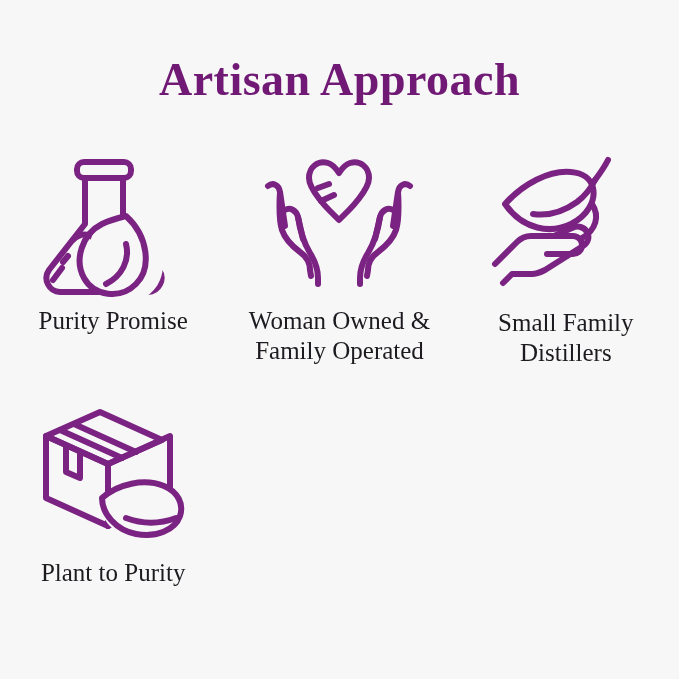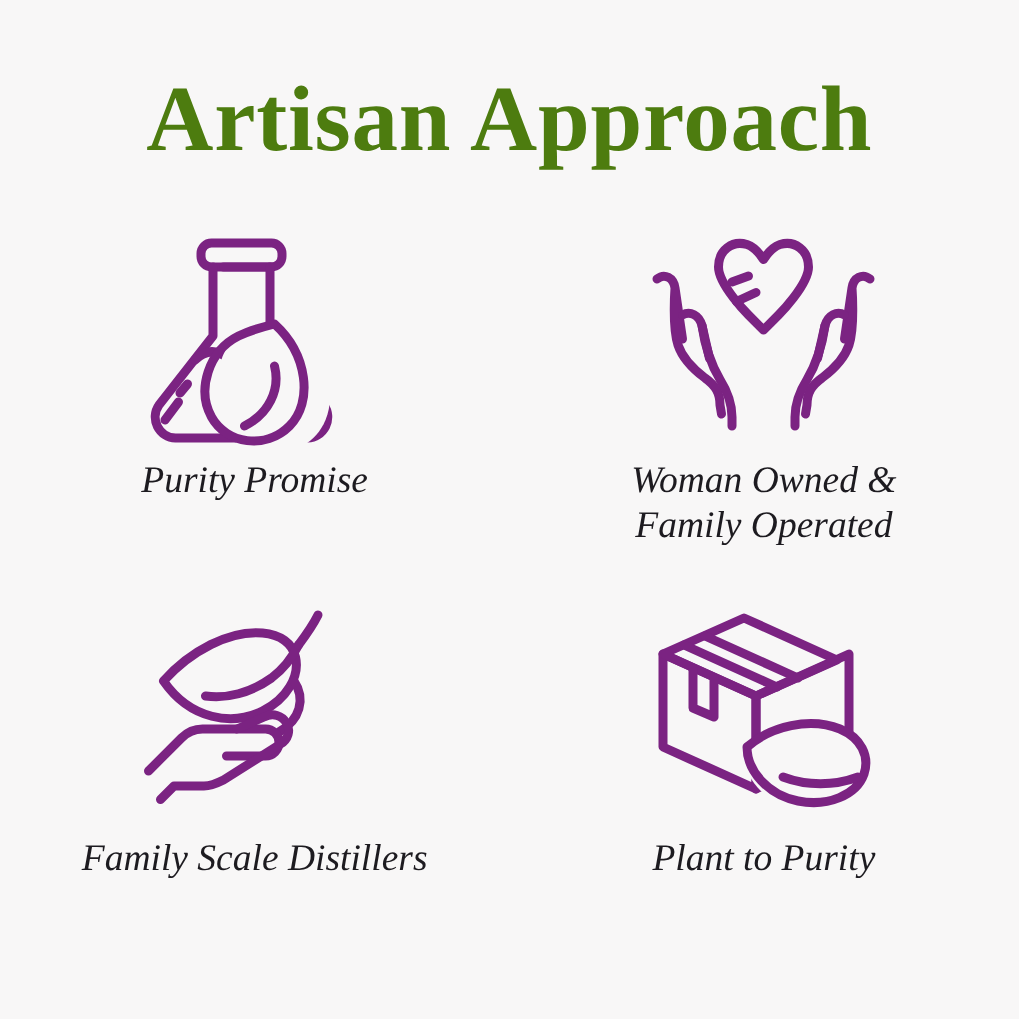--- a/index.html
+++ b/index.html
@@ -21,36 +21,35 @@
     box-sizing: border-box;
   }
   .page-title {
     position: absolute;
     top: 44px;
     left: 0;
     width: 679px;
     text-align: center;
     font-family: "Liberation Serif", "DejaVu Serif", serif;
     font-weight: bold;
-    font-size: 62px;
+    font-size: 46px;
     line-height: 72px;
     letter-spacing: 0.5px;
-    color: #4d7c0f;
+    color: #701a75;
     white-space: nowrap;
   }
   .grid {
     position: absolute;
     top: 150px;
     left: 0;
     width: 679px;
     height: 500px;
     display: grid;
-    grid-template-columns: 1fr 1fr;
+    grid-template-columns: 1fr 1fr 1fr;
     grid-template-rows: 1fr 1fr;
-    font-style: italic;
   }
   .cell {
     position: relative;
     display: flex;
     flex-direction: column;
     align-items: center;
   }
   .cell-icon {
     height: 150px;
     display: flex;
@@ -147,21 +146,21 @@
 
           <path class="stroke" d="M42 56 c14 2 30 -2 44 -12 c8 -6 14 -14 18 -22"></path>
 
           <path class="stroke" d="M104 22 c6 -8 10 -14 13 -20"></path>
           <path class="stroke" d="M101 46 c8 12 4 26 -10 34"></path>
 
           <path class="stroke" d="M4 106 l22 -22 c4 -4 9 -6 14 -6 h42 c5 0 9 4 9 9 c0 5 -4 9 -9 9 h-26"></path>
           <path class="stroke" d="M63 78 l18 -8 c6 -3 12 -1 15 4 c3 5 1 11 -4 14 l-38 24 c-4 2 -8 4 -13 4 h-20 l-9 9"></path>
         </svg>
       </div>
-      <div class="cell-label">Family Scale Distillers</div>
+      <div class="cell-label">Small Family Distillers</div>
     </div>
 
     <div class="cell cell-r2">
       <div class="cell-icon">
         <svg width="150" height="125" viewBox="0 0 150 125">
 
           <path class="stroke" d="M8 30 v62 l62 28 v-62 z"></path>
           <path class="stroke" d="M70 58 l62 -28 v62 l-62 28 z"></path>
           <path class="stroke" d="M8 30 L62 6 l62 28 -54 24 z"></path>
 

